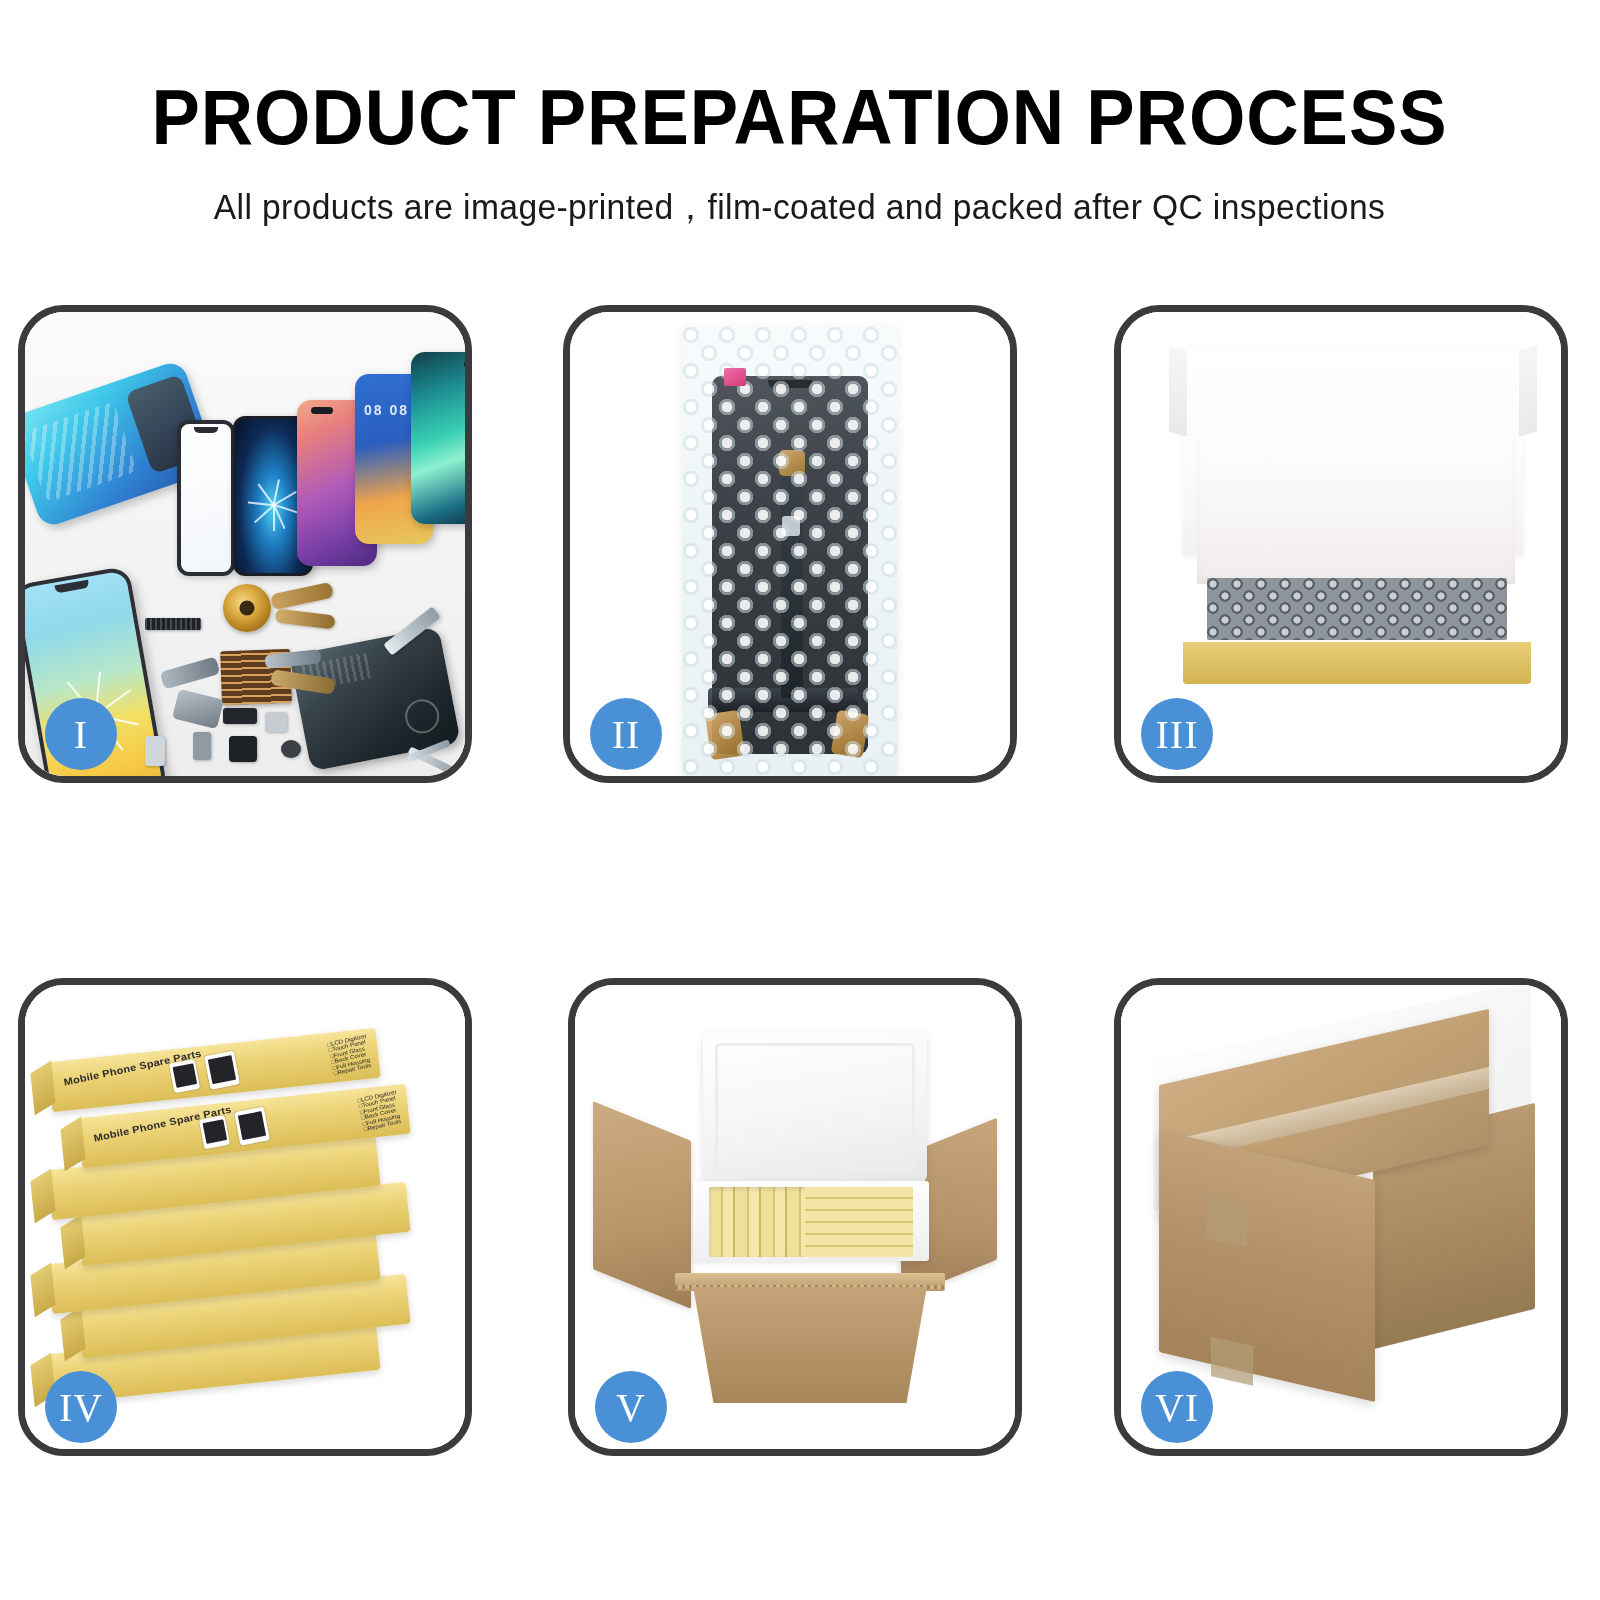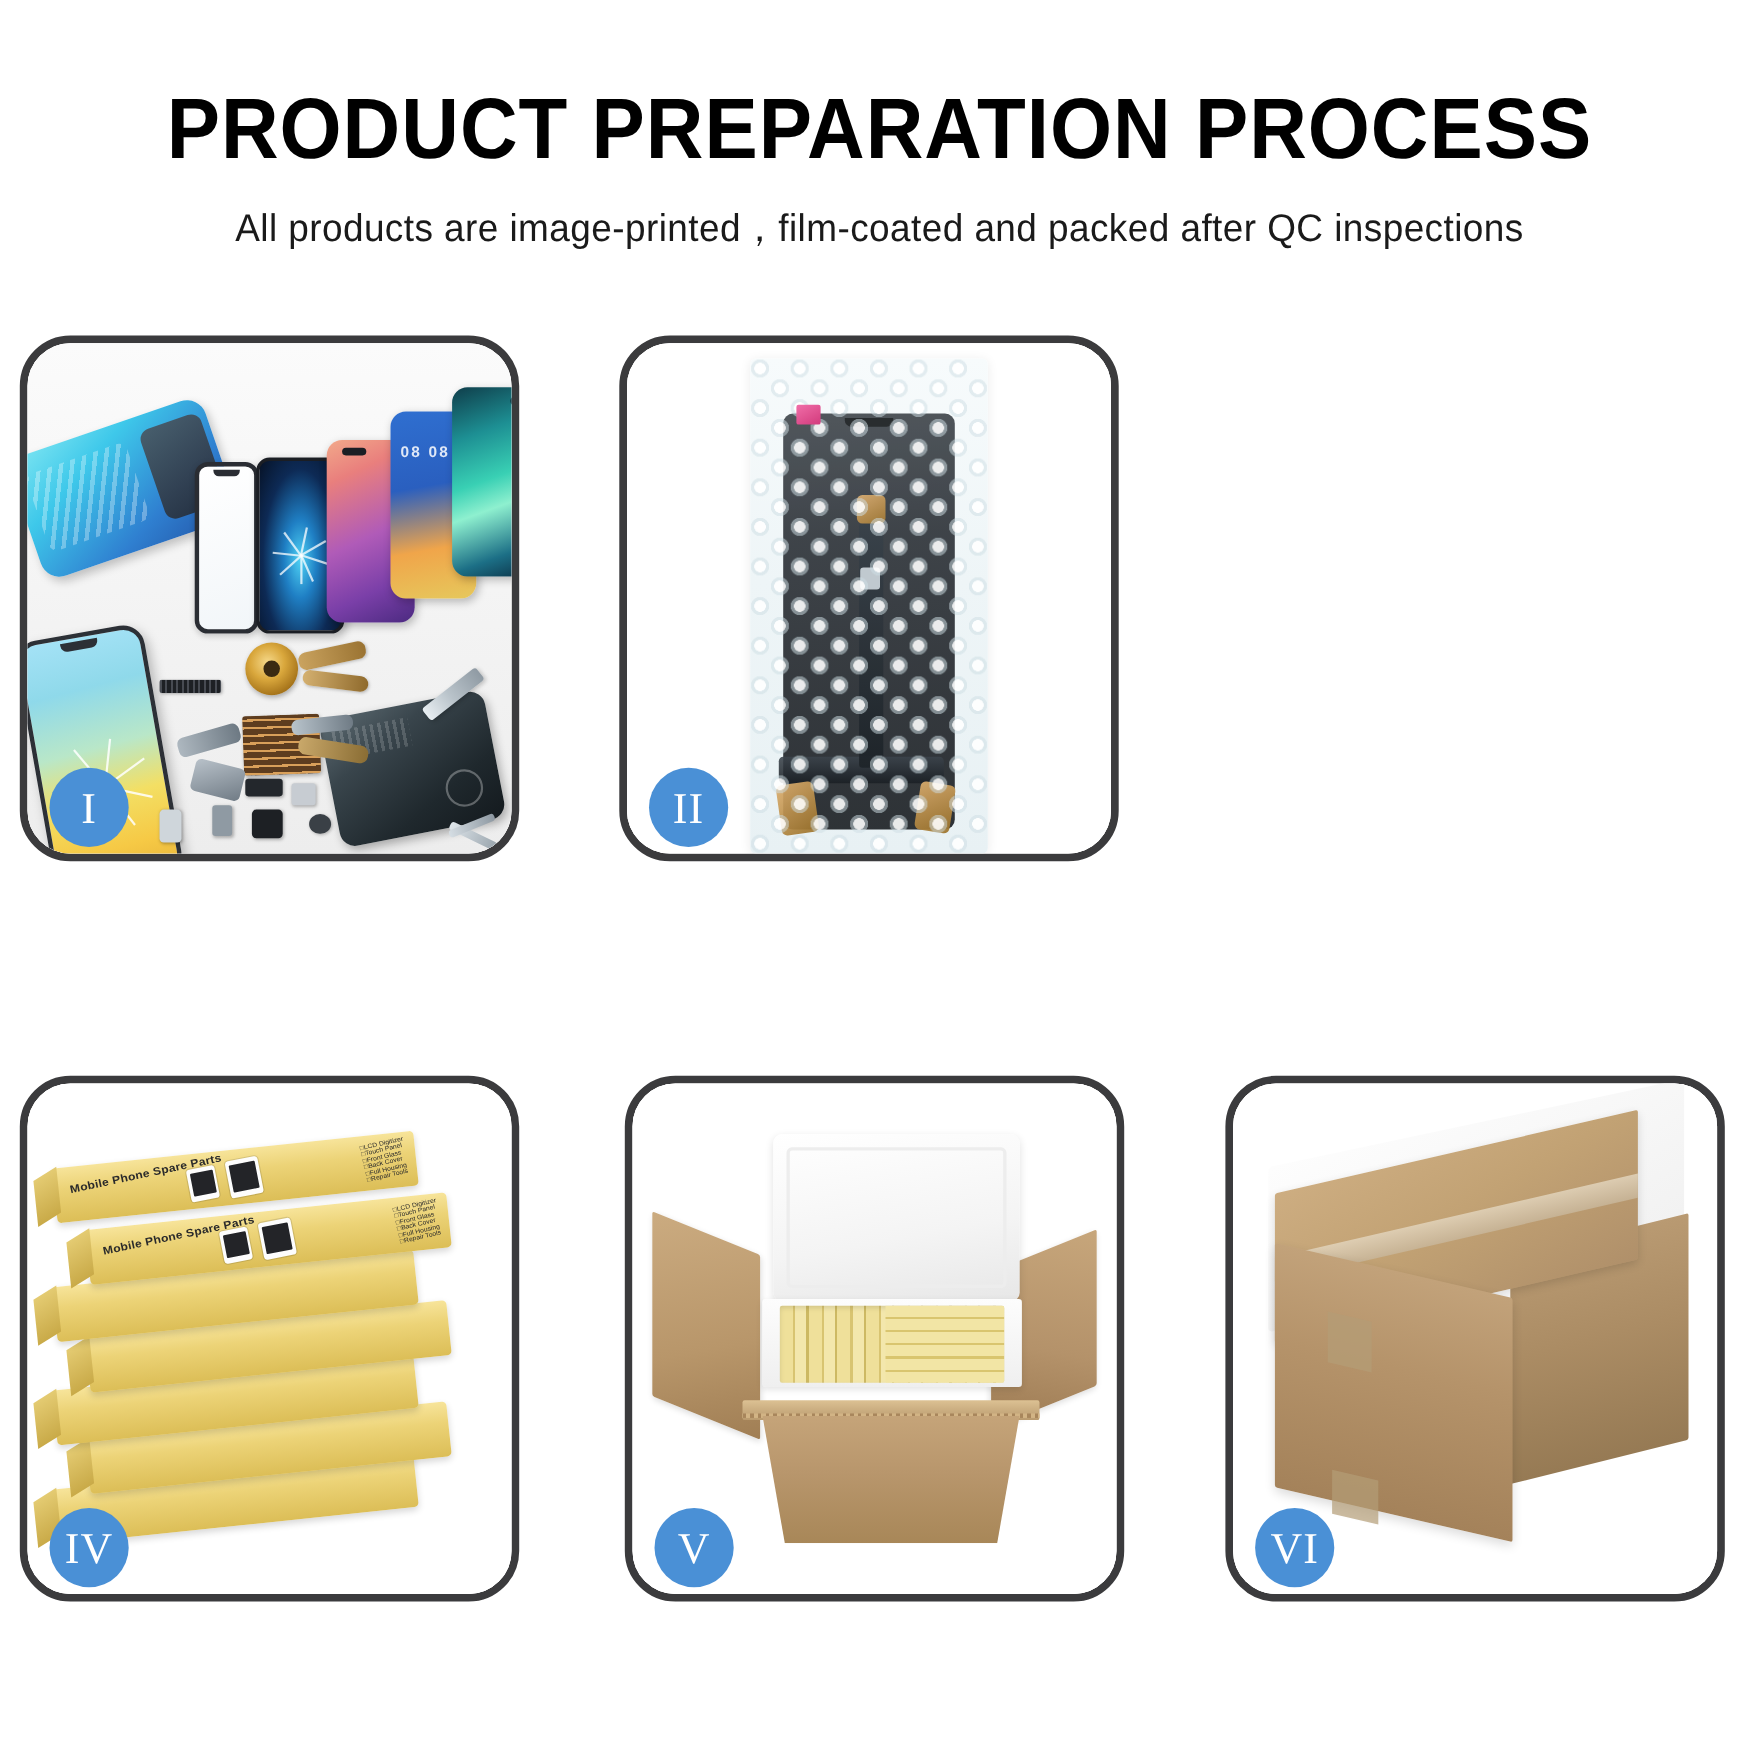--- a/index.html
+++ b/index.html
@@ -460,20 +460,32 @@
             <div class="connL"></div>
             <div class="connR"></div>
             <div class="pinkTag"></div>
             <div class="bubbles"></div>
           </div>
         </div>
       </div>
       <div class="badge">II</div>
     </div>
 
+    <div class="card c3">
+      <div class="clip">
+        <div class="sceneIII">
+          <div class="boxLidIII"></div>
+          <div class="foamIII"></div>
+          <div class="trayIII"></div>
+          <div class="bwrapIII"></div>
+          <div class="trayFrontIII"></div>
+        </div>
+      </div>
+      <div class="badge">III</div>
+    </div>
 
     <div class="card c4">
       <div class="clip">
         <div class="sceneIV">
 
           <div class="gbox gb7">
               <div class="side"></div>
             </div>
           <div class="gbox gb6">
               <div class="side"></div>

